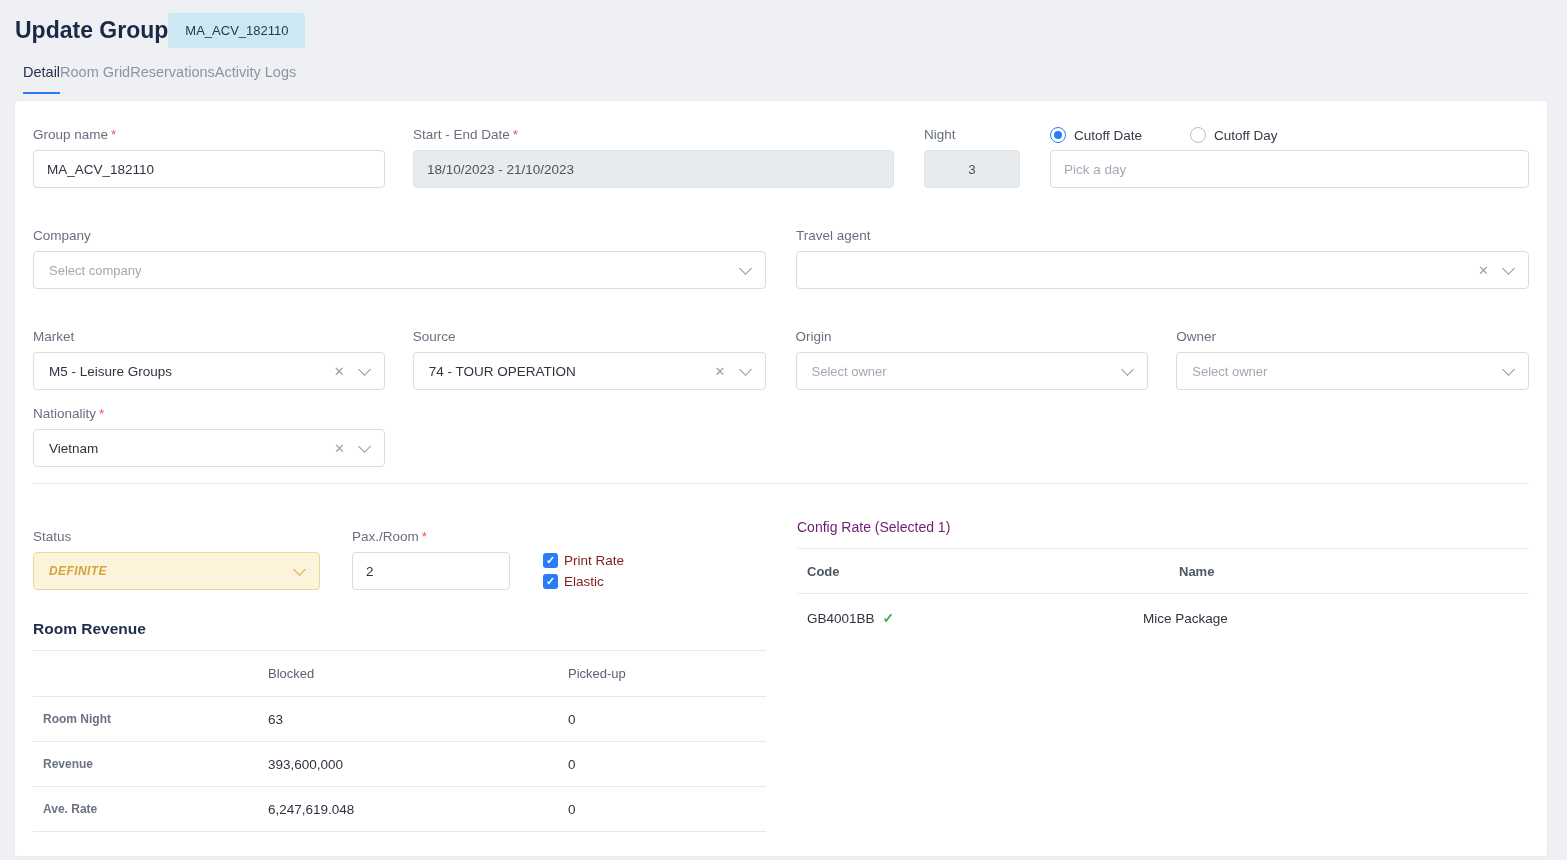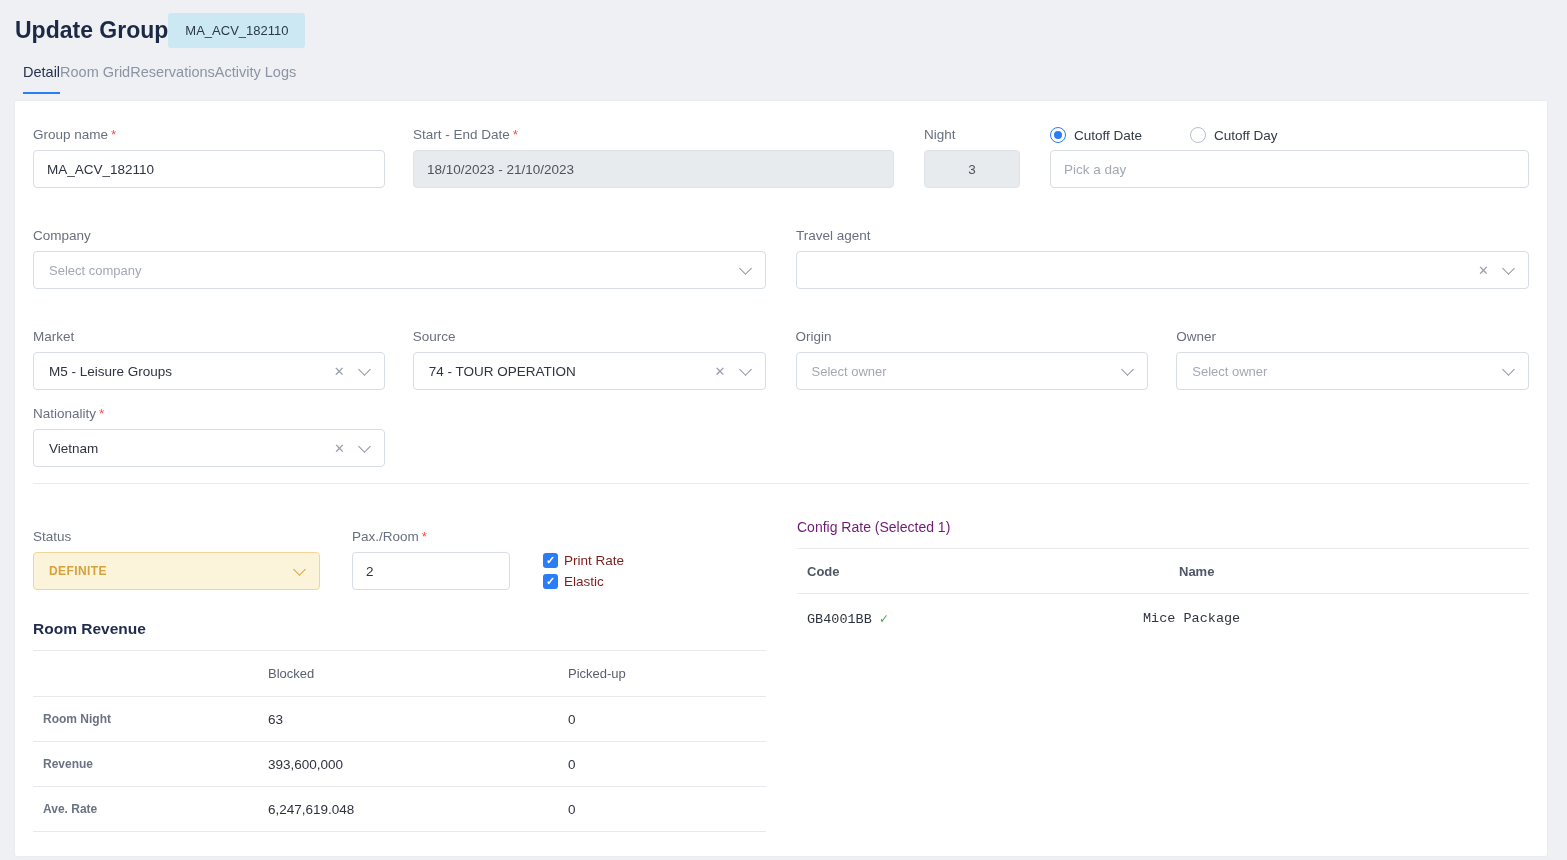--- a/index.html
+++ b/index.html
@@ -62,37 +62,37 @@
   .divider { height:1px; background:#e8ebef; margin-top:16px; }
   
   .split { display:flex; gap:31px; margin-top:35px; }
   .left-col { width:733px; padding-top:10px; }
   .right-col { width:732px; }
   
   .status-row { display:flex; }
   .w287 { width:287px; }
   .w158 { width:158px; margin-left:32px; }
   .select.status { background:#fcf4da; border-color:#f0d695; }
-  .select.status .sel-text { color:#d6a23b; font-weight:700; font-size:12px; letter-spacing:.4px; }
+  .select.status .sel-text { color:#d6a23b; font-weight:700; font-size:12px; letter-spacing:.4px;font-style:italic; }
   .select.status .chev { border-color:#d6a23b; }
   
   .check-col { display:flex; flex-direction:column; gap:6px; margin-left:33px; padding-top:24px; }
   .check-row { display:flex; align-items:center; gap:6px; cursor:pointer; }
   .checkbox { width:15px; height:15px; background:#2a7cf7; border-radius:3px; color:#fff;
               display:flex; align-items:center; justify-content:center; flex:0 0 auto; }
   .tick { font-size:11px; font-weight:700; line-height:1; }
   .check-label { font-size:13.5px; color:#7f1d1d; }
   
   .cr-title { font-size:14px; color:#701a75; padding-bottom:13px; border-bottom:1px solid #e6e9ed; }
   .cr-head { display:grid; grid-template-columns:346px 1fr; align-items:center; height:45px;
              border-bottom:1px solid #e6e9ed; }
   .cr-head div { font-size:13px; color:#4f5766; font-weight:600;padding-left:36px; }
   .cr-head .pad, .cr-row .pad { padding-left:10px; }
   .cr-row { display:grid; grid-template-columns:346px 1fr; align-items:center; height:48px;
-            font-size:13.5px; color:#2e3440; cursor:pointer;font-family:Liberation Mono, monospace; }
+            font-size:13.5px; color:#2e3440; cursor:pointer; }
   .ok { color:#49a84c; font-weight:700; font-size:14px; margin-left:8px; }
   
   .rr-title { margin-top:30px; font-size:15.5px; font-weight:700; color:#1f2c4b; }
   .rr-table { margin-top:12px; border-top:1px solid #e6e9ed; }
   .rr-tr { display:grid; grid-template-columns:235px 300px 1fr; align-items:center; height:45px;
            border-bottom:1px solid #e6e9ed; }
   .rr-tr.head { height:46px; }
   .rr-tr.head div { font-size:13px; color:#59616f; }
   .c1 { padding-left:10px; }
   .rowlab { font-size:12px; font-weight:700; color:#6b7383; }

